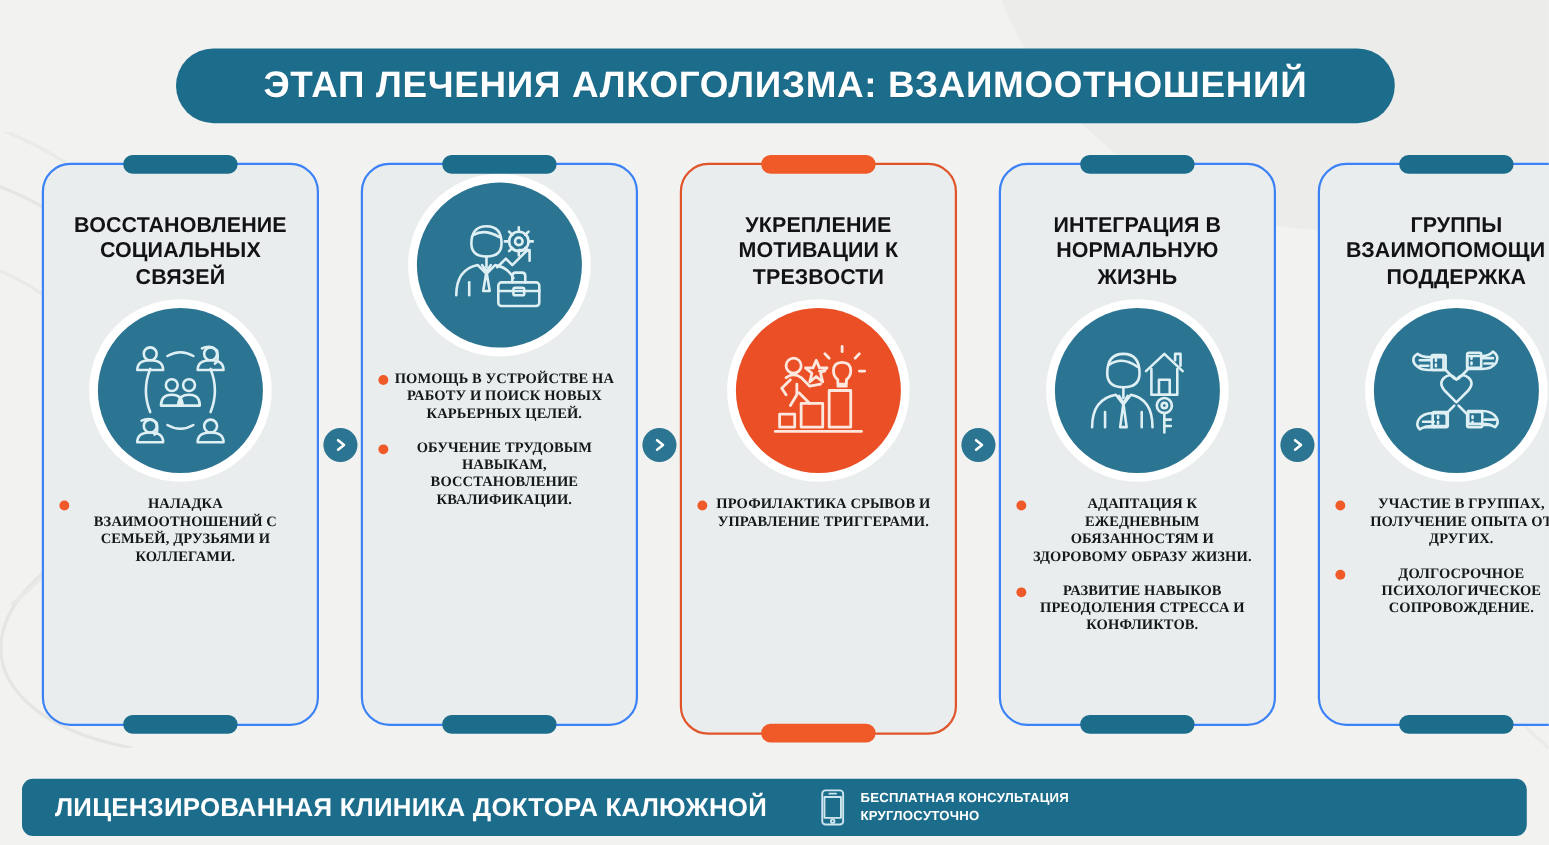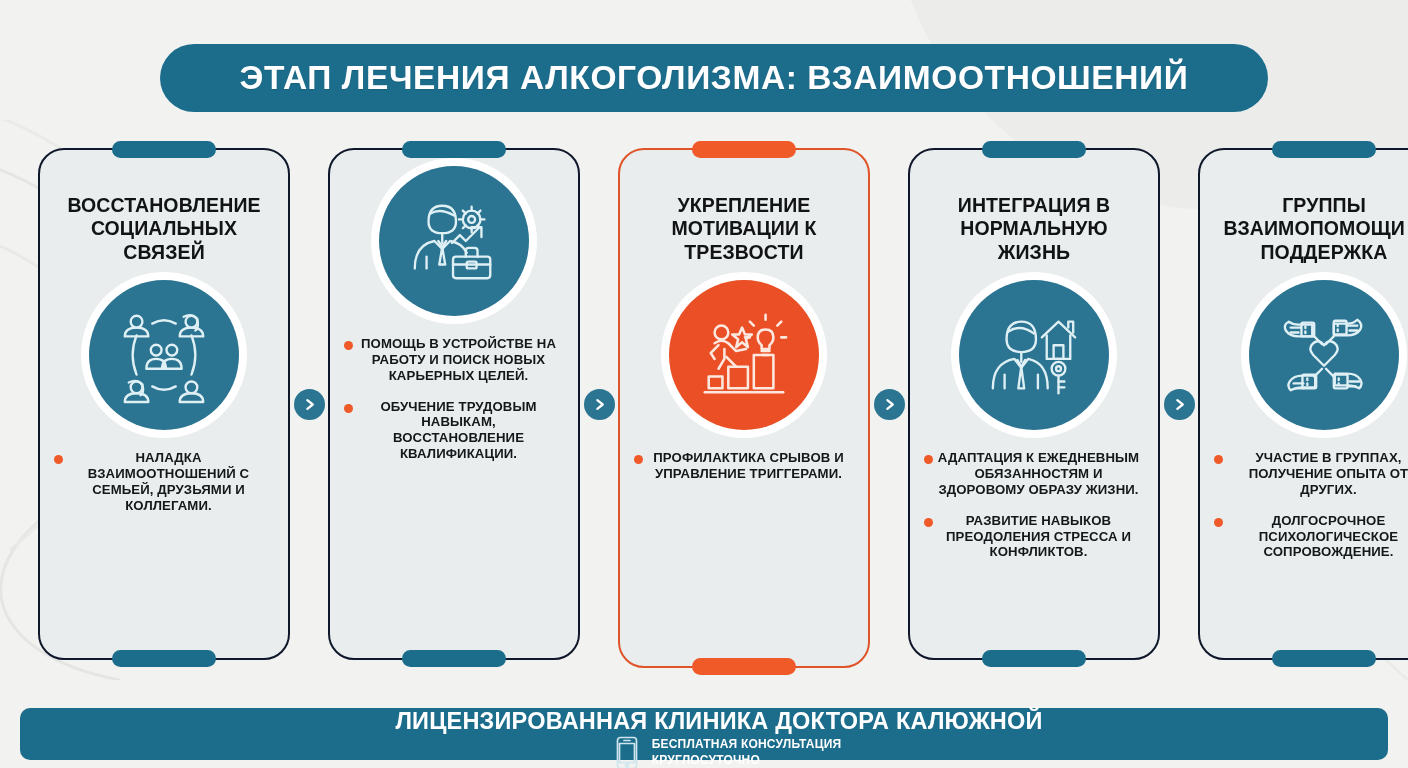--- a/index.html
+++ b/index.html
@@ -35,21 +35,21 @@
   
   .cards {
     position:absolute; left:0; top:148px; width:1408px; height:540px;
     display:flex; align-items:flex-start; z-index:3;
   }
   .card-wrap { width:252px; position:relative; }
   .card-wrap.first { margin-left:38px; }
 
   .card {
     position:relative; width:252px; height:512px;
-    background:#e9edee; border:2px solid #0f172a;
+    background:#e9edee; border:2px solid #3b82f6;
     border-radius:26px;
     display:flex; flex-direction:column; align-items:center;
     overflow:visible;
   }
   .card.accent { border-color:#e0542a; background:#eaedee; height:520px; }
 
   .tab-top, .tab-bottom {
     position:absolute; left:50%; transform:translateX(-50%);
     width:104px; height:17px; background:#1c6d8c; border-radius:9px;
   }
@@ -79,41 +79,41 @@
   .bullets { margin-top:20px; width:236px; padding:0 8px; }
   .bullet { display:flex; align-items:flex-start; margin-bottom:15px; }
   .bullet:last-child { margin-bottom:0; }
   .dot {
     width:9px; height:9px; border-radius:50%; background:#ef5a28;
     flex:0 0 auto; margin-top:5px;
   }
   .bullet-text {
     flex:1; text-align:center; padding:0 4px;
     font-size:13.2px; font-weight:bold; color:#15181a;
-    line-height:1.20; letter-spacing:.1px; text-transform:uppercase;
+    line-height:1.20; letter-spacing:.1px; text-transform:uppercase;font-family:Liberation Serif, serif;
   }
 
   
   .chevron {
     width:38px; height:512px;
     display:flex; align-items:center; justify-content:center;
     flex:0 0 auto;
   }
   .chev-btn {
     width:31px; height:31px; border-radius:50%;
     background:#2b7492;
     display:flex; align-items:center; justify-content:center;
   }
   .chev-btn svg { width:13px; height:13px; }
 
   
   .footer {
     position:absolute; left:20px; bottom:8px; width:1368px; height:52px;
     background:#1c6d8c; border-radius:10px; z-index:3;
-    display:flex; align-items:center;flex-direction:column;
+    display:flex; align-items:center;
   }
   .footer-title {
     margin-left:30px; color:#fff; font-weight:bold; font-size:23.5px;
     letter-spacing:.2px; white-space:nowrap;
   }
   .footer-cta { display:flex; align-items:center; margin-left:48px; }
   .phone-ico { width:24px; height:36px; flex:0 0 auto; }
   .phone-ico svg { width:24px; height:36px; display:block; }
   .cta-lines { margin-left:13px; }
   .cta-line {

